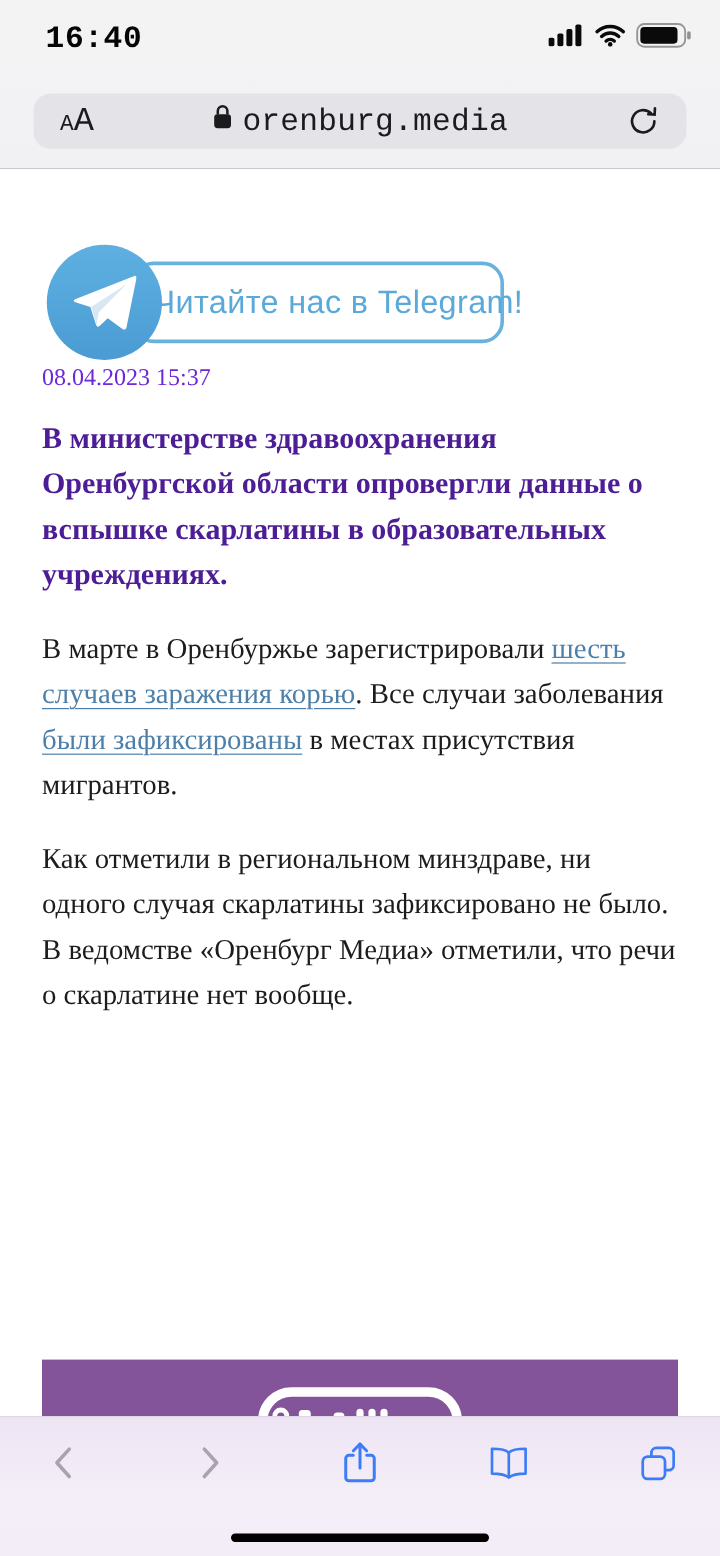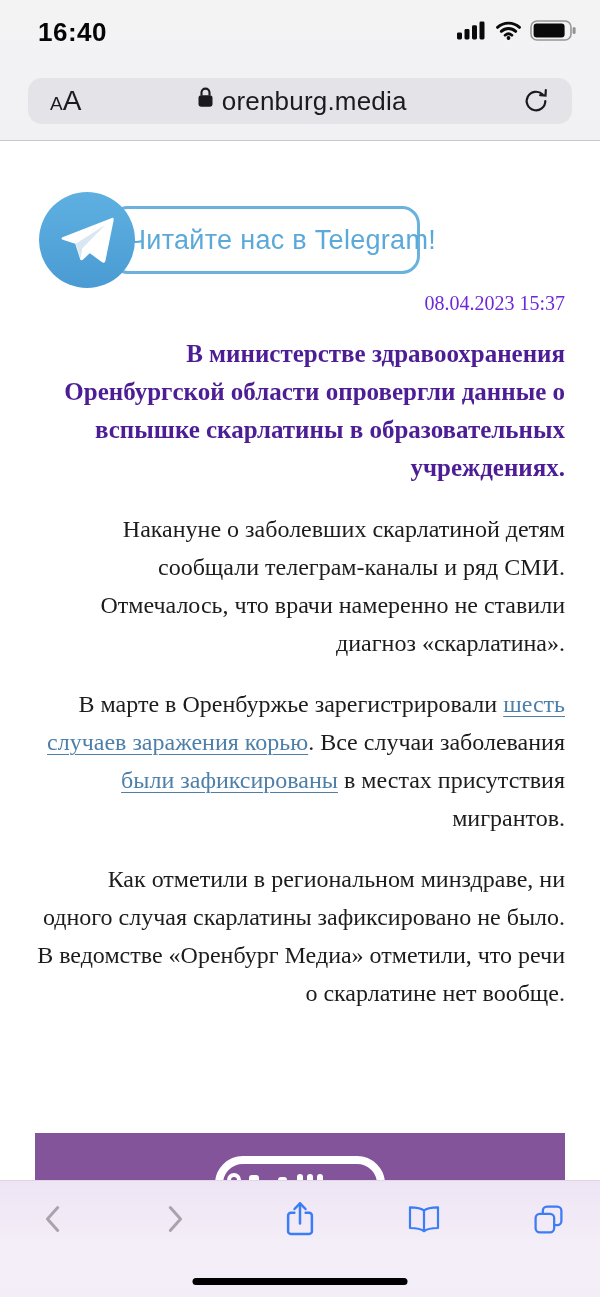--- a/index.html
+++ b/index.html
@@ -3,39 +3,39 @@
 <meta charset="utf-8">
 <style>
   * { margin:0; padding:0; box-sizing:border-box; }
   html,body { width:600px; height:1297px; overflow:hidden; background:#fff;
               font-family:"Liberation Sans", sans-serif; }
   .phone { position:relative; width:600px; height:1297px; background:#fff; overflow:hidden; }
 
   
   .header { position:absolute; top:0; left:0; width:600px; height:141px;
             background:linear-gradient(180deg,#f4f3f4 0%,#f1f0f3 100%);
-            border-bottom:1px solid #c8c7cc; }
+            border-bottom:1px solid #c8c7cc;font-family:Liberation Mono, monospace; }
   .status-bar { height:54px; display:flex; align-items:center; justify-content:space-between;
                 padding:10px 24px 0 38px; }
   .time { font-size:26px; font-weight:700; color:#050505; letter-spacing:.5px; }
   .status-icons { display:flex; align-items:center; gap:8px; }
 
   .url-row { height:87px; display:flex; align-items:flex-start; padding:24px 28px 0; }
   .url-pill { width:544px; height:46px; background:#e4e3e8; border-radius:14px;
               display:flex; align-items:center; justify-content:space-between; padding:0 22px; }
   .reader-btn { font-weight:400; color:#1b1b1d; display:flex; align-items:baseline; cursor:default; }
   .reader-btn .a-sm { font-size:19px; }
   .reader-btn .a-lg { font-size:28px; }
   .domain-wrap { display:flex; align-items:flex-start; gap:8px; }
   .domain { font-size:26px; color:#1b1b1d; letter-spacing:.2px; }
   .reload { display:flex; align-items:center; }
 
   
   .content { position:absolute; top:141px; left:0; width:600px; height:1039px;
-             background:#fff; padding:0 35px; overflow:hidden;text-align:right; }
+             background:#fff; padding:12px 35px; overflow:hidden; }
 
   .tg-banner { position:relative; margin-top:51px; height:96px; width:420px; }
   .tg-rect { position:absolute; left:75px; top:14px; width:310px; height:68px;
              border:3px solid #69b2de; border-radius:18px; background:#fff;
              display:flex; align-items:center; justify-content:center; padding-left:34px; }
   .tg-rect-label { font-size:27px; font-weight:500; color:#5ba9d9; letter-spacing:.3px; white-space:nowrap; }
   .tg-circle { position:absolute; left:4px; top:0; width:96px; height:96px; border-radius:50%;
                background:linear-gradient(180deg,#5fb0e1 0%,#4a9bd3 100%);
                display:flex; align-items:center; justify-content:center; }
 
@@ -139,21 +139,20 @@
           <path fill="#d8e7f2" d="M7.6 13.3 l2.35 7.2 .85 -5 10.9 -11.2 Z"></path>
           <path fill="#ffffff" d="M10.8 15.5 l-.85 5 2.95 -2.8 Z"></path>
         </svg>
       </div>
     </div>
 
     <div class="date">08.04.2023 15:37</div>
 
     <p class="lead">В министерстве здравоохранения Оренбургской области опровергли данные о вспышке скарлатины в образовательных учреждениях.</p>
 
-    <p class="body-p">Накануне о заболевших скарлатиной детям сообщали телеграм-каналы и ряд СМИ. Отмечалось, что врачи намеренно не ставили диагноз «скарлатина».</p>
 
     <p class="body-p"><span>В марте в Оренбуржье зарегистрировали </span><a class="body-link">шесть случаев заражения корью</a><span>. Все случаи заболевания </span><a class="body-link">были зафиксированы</a><span> в местах присутствия мигрантов.</span></p>
 
     <p class="body-p">Как отметили в региональном минздраве, ни одного случая скарлатины зафиксировано не было. В ведомстве «Оренбург Медиа» отметили, что речи о скарлатине нет вообще.</p>
 
     <div class="promo">
       <div class="promo-rect"></div>
       <span class="pb-bit" style="left:192px; top:40px; width:14px; height:14px; border-radius:50%; background:transparent; border:4px solid #fff;"></span>
       <span class="pb-bit" style="left:214px; top:42px; width:10px; height:12px;"></span>
       <span class="pb-bit" style="left:243px; top:44px; width:9px; height:10px;"></span>

